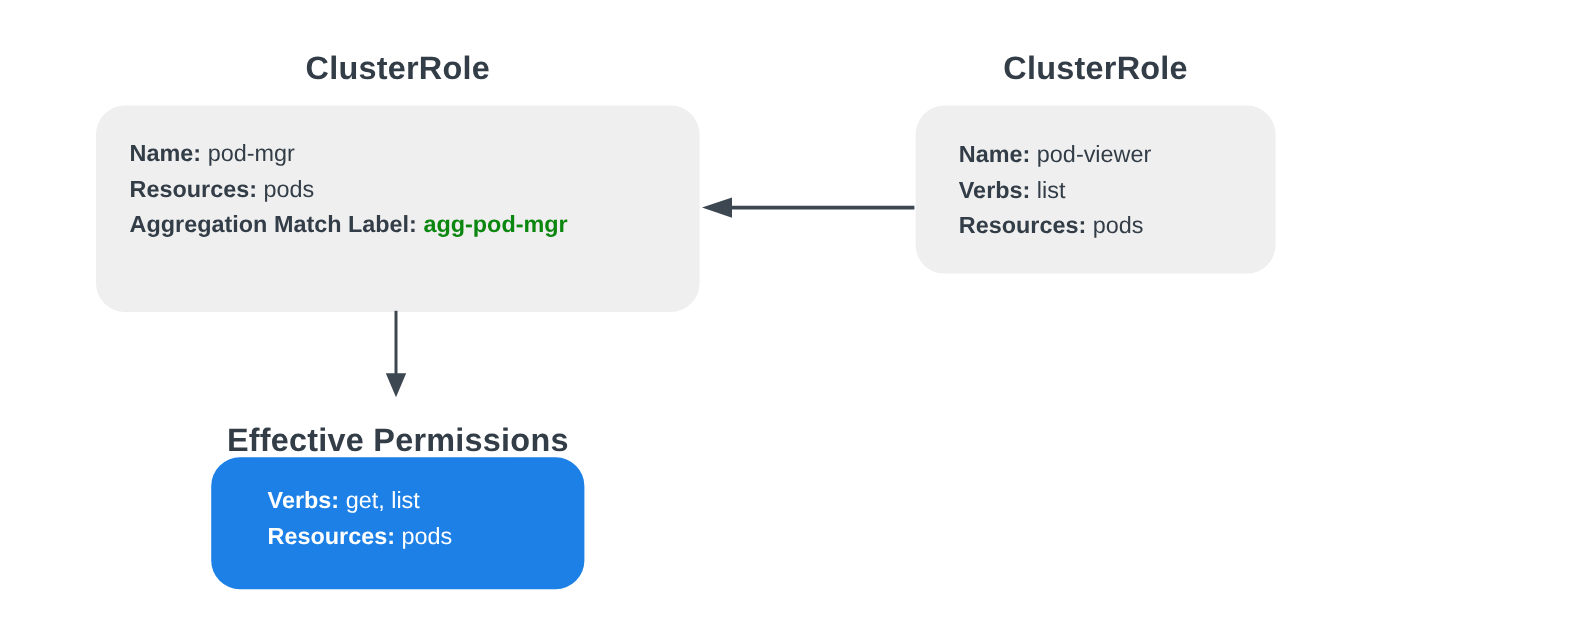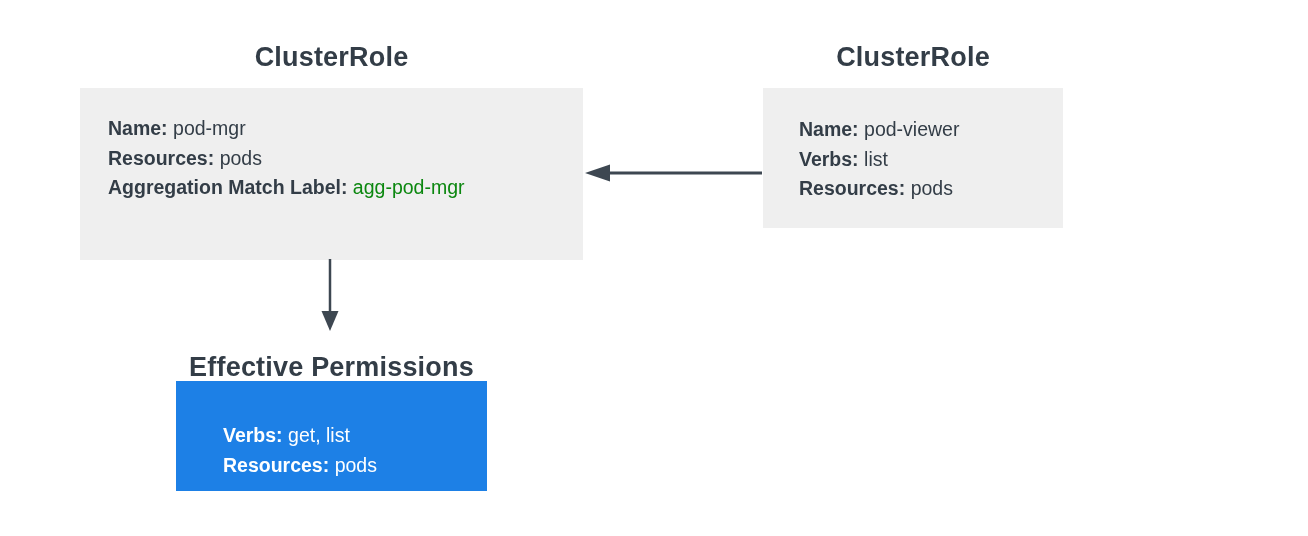--- a/index.html
+++ b/index.html
@@ -18,31 +18,32 @@
     font-size: 27px;
     font-weight: bold;
     text-align: center;
     color: var(--text-dark, #333d47);
     letter-spacing: 0.2px;
   }
   .box {
     position: absolute;
     font-size: 19.5px;
     line-height: 29.5px;
+    border-radius: 24px;
   }
   .box.gray { background: var(--box-bg, #efefef); }
   .box.blue { background: var(--blue, #1d80e6); color: var(--white-text, #ffffff); }
   .lbl { font-weight: bold; }
-  .val.green { color: var(--green, #0b870f); font-weight: normal; }
+  .val.green { color: var(--green, #0b870f); font-weight: bold; }
   .left-title  { left: 80px;  top: 42px;  width: 503px; }
   .right-title { left: 763px; top: 42px;  width: 300px; }
   .ep-title    { left: 176px; top: 340px; width: 311px; margin-top: 12px; }
   .left-box  { left: 80px;  top: 88px;  width: 503px; height: 172px; padding: 26px 0 0 28px; }
   .right-box { left: 763px; top: 88px;  width: 300px; height: 140px; padding: 27px 0 0 36px; }
-  .blue-box  { left: 176px; top: 381px; width: 311px; height: 110px; padding: 40px 0 0 47px; }
+  .blue-box  { left: 176px; top: 381px; width: 311px; height: 110px; padding: 22px 0 0 47px; }
   .arrows {
     position: absolute;
     left: 0; top: 0;
     width: 1308px; height: 536px;
     pointer-events: none;
   }
 </style>
 </head>
 <body>
 

